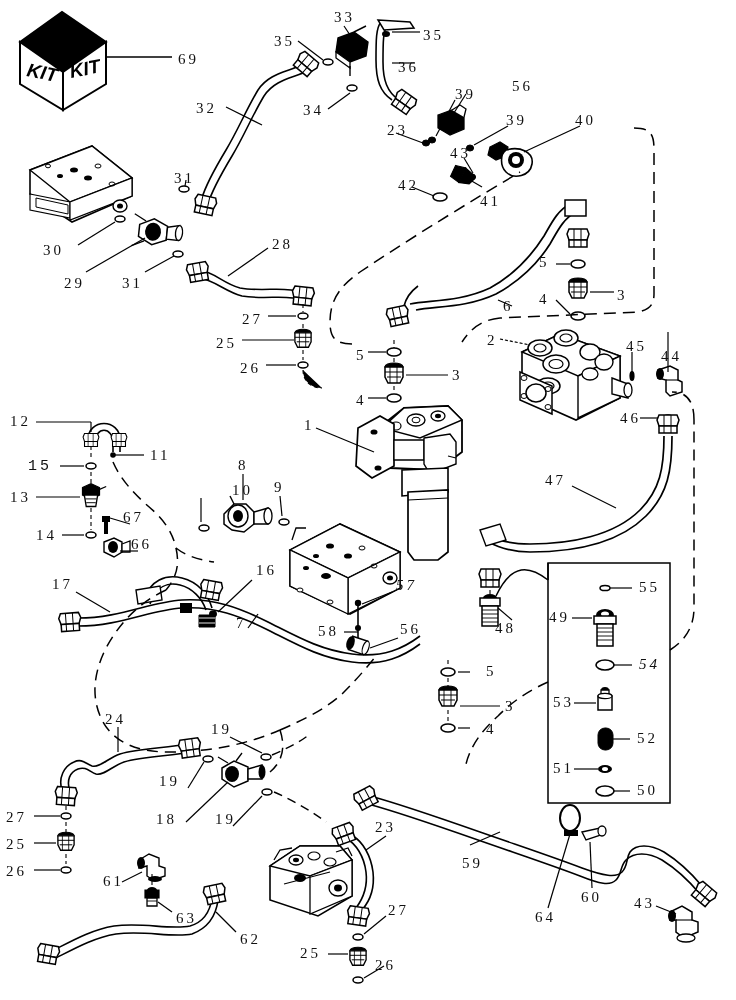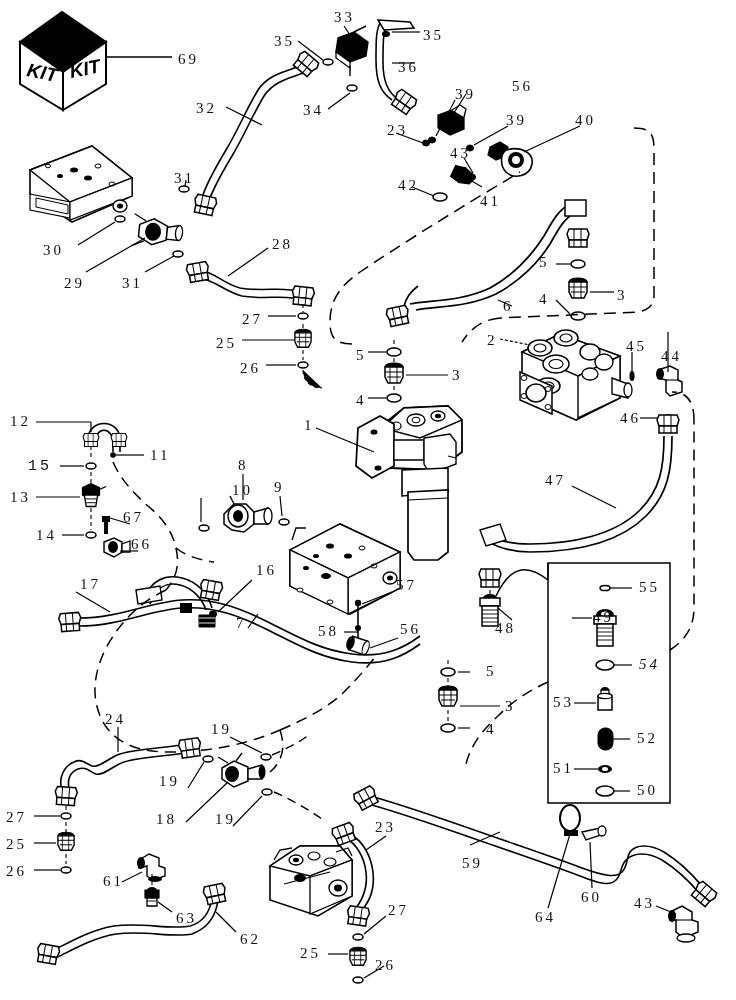--- a/index.html
+++ b/index.html
@@ -660,31 +660,31 @@
   <span class="lbl" style="left:10px;top:414px;">12</span>
   <span class="lbl" style="left:150px;top:448px;">11</span>
   <span class="lbl" style="left:28px;top:459px;font-family:Liberation Mono, monospace;">15</span>
   <span class="lbl" style="left:10px;top:490px;">13</span>
   <span class="lbl" style="left:36px;top:528px;">14</span>
   <span class="lbl" style="left:123px;top:510px;">67</span>
   <span class="lbl" style="left:131px;top:537px;">66</span>
   <span class="lbl" style="left:192px;top:483px;margin-left:40px;">10</span>
   <span class="lbl" style="left:238px;top:458px;">8</span>
   <span class="lbl" style="left:274px;top:480px;">9</span>
-  <span class="lbl" style="left:52px;top:577px;margin-left:28px;">17</span>
+  <span class="lbl" style="left:52px;top:577px;">17</span>
   <span class="lbl" style="left:256px;top:563px;">16</span>
   <span class="lbl" style="left:236px;top:616px;">7</span>
-  <span class="lbl" style="left:396px;top:578px;">57</span>
+  <span class="lbl" style="left:396px;top:578px;font-style:italic;">57</span>
   <span class="lbl" style="left:318px;top:624px;">58</span>
   <span class="lbl" style="left:400px;top:622px;">56</span>
   <span class="lbl" style="left:486px;top:664px;">5</span>
   <span class="lbl" style="left:505px;top:699px;">3</span>
   <span class="lbl" style="left:486px;top:722px;">4</span>
   <span class="lbl" style="left:495px;top:621px;">48</span>
-  <span class="lbl" style="left:549px;top:610px;padding-left:44px;">49</span>
+  <span class="lbl" style="left:549px;top:610px;">49</span>
   <span class="lbl" style="left:639px;top:580px;">55</span>
   <span class="lbl" style="left:639px;top:657px;font-style:italic;">54</span>
   <span class="lbl" style="left:553px;top:695px;">53</span>
   <span class="lbl" style="left:637px;top:731px;">52</span>
   <span class="lbl" style="left:553px;top:761px;">51</span>
   <span class="lbl" style="left:637px;top:783px;">50</span>
   <span class="lbl" style="left:105px;top:712px;">24</span>
   <span class="lbl" style="left:211px;top:722px;">19</span>
   <span class="lbl" style="left:159px;top:774px;">19</span>
   <span class="lbl" style="left:156px;top:812px;">18</span>

